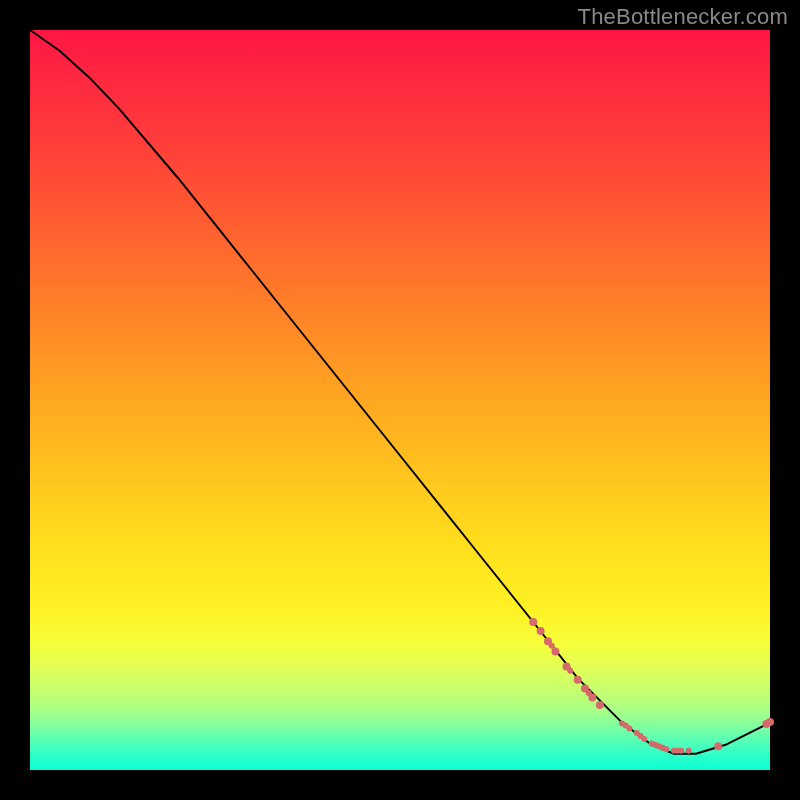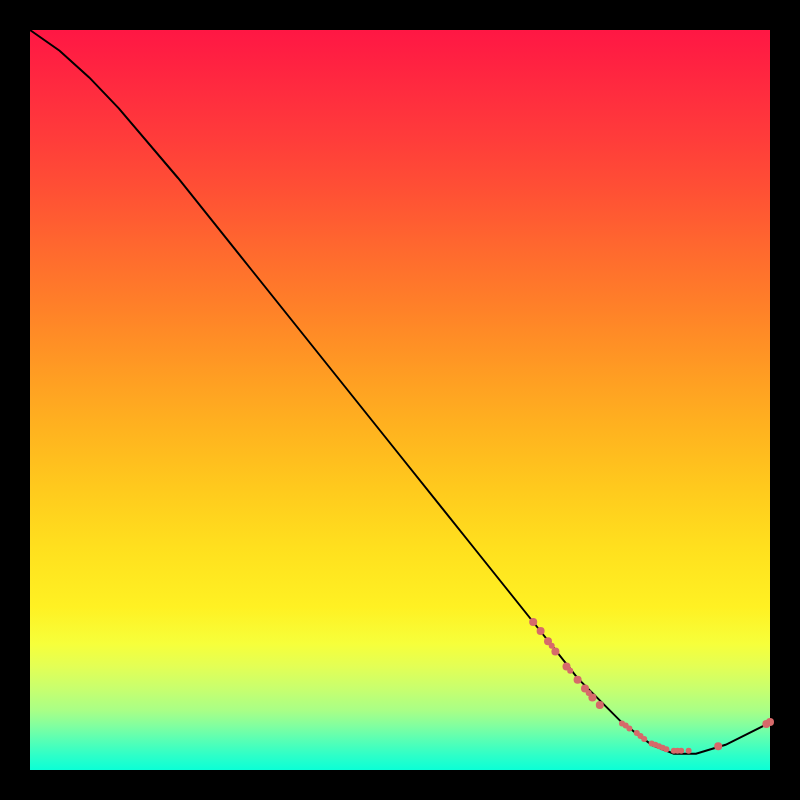--- a/index.html
+++ b/index.html
@@ -63,20 +63,21 @@
   }
   .pt {
     fill: #d66a6a;
     stroke: none;
   }
 </style>
 </head>
 <body>
 
 <div class="wrap">
+  <div class="attribution">TheBottlenecker.com</div>
 
   <div class="plot">
     <svg class="curve" viewBox="0 0 740 740" preserveAspectRatio="none">
       <path id="curve-path" fill="none" stroke="#000" stroke-width="2" d="M0.0 0.0 L29.6 20.7 L59.2 47.4 L88.8 78.4 L148.0 148.0 L222.0 240.5 L296.0 333.0 L370.0 425.5 L444.0 518.0 L503.2 592.0 L547.6 648.2 L592.0 692.6 L621.6 714.8 L643.8 723.7 L666.0 723.7 L695.6 714.8 L740.0 692.6 "></path>
       <g id="scatter-group">
           <circle cx="503.2" cy="592.0" r="4" class="pt"></circle>
           <circle cx="510.6" cy="600.9" r="4" class="pt"></circle>
           <circle cx="518.0" cy="611.2" r="4" class="pt"></circle>
           <circle cx="521.7" cy="615.7" r="3" class="pt"></circle>
           <circle cx="525.4" cy="621.6" r="4" class="pt"></circle>

